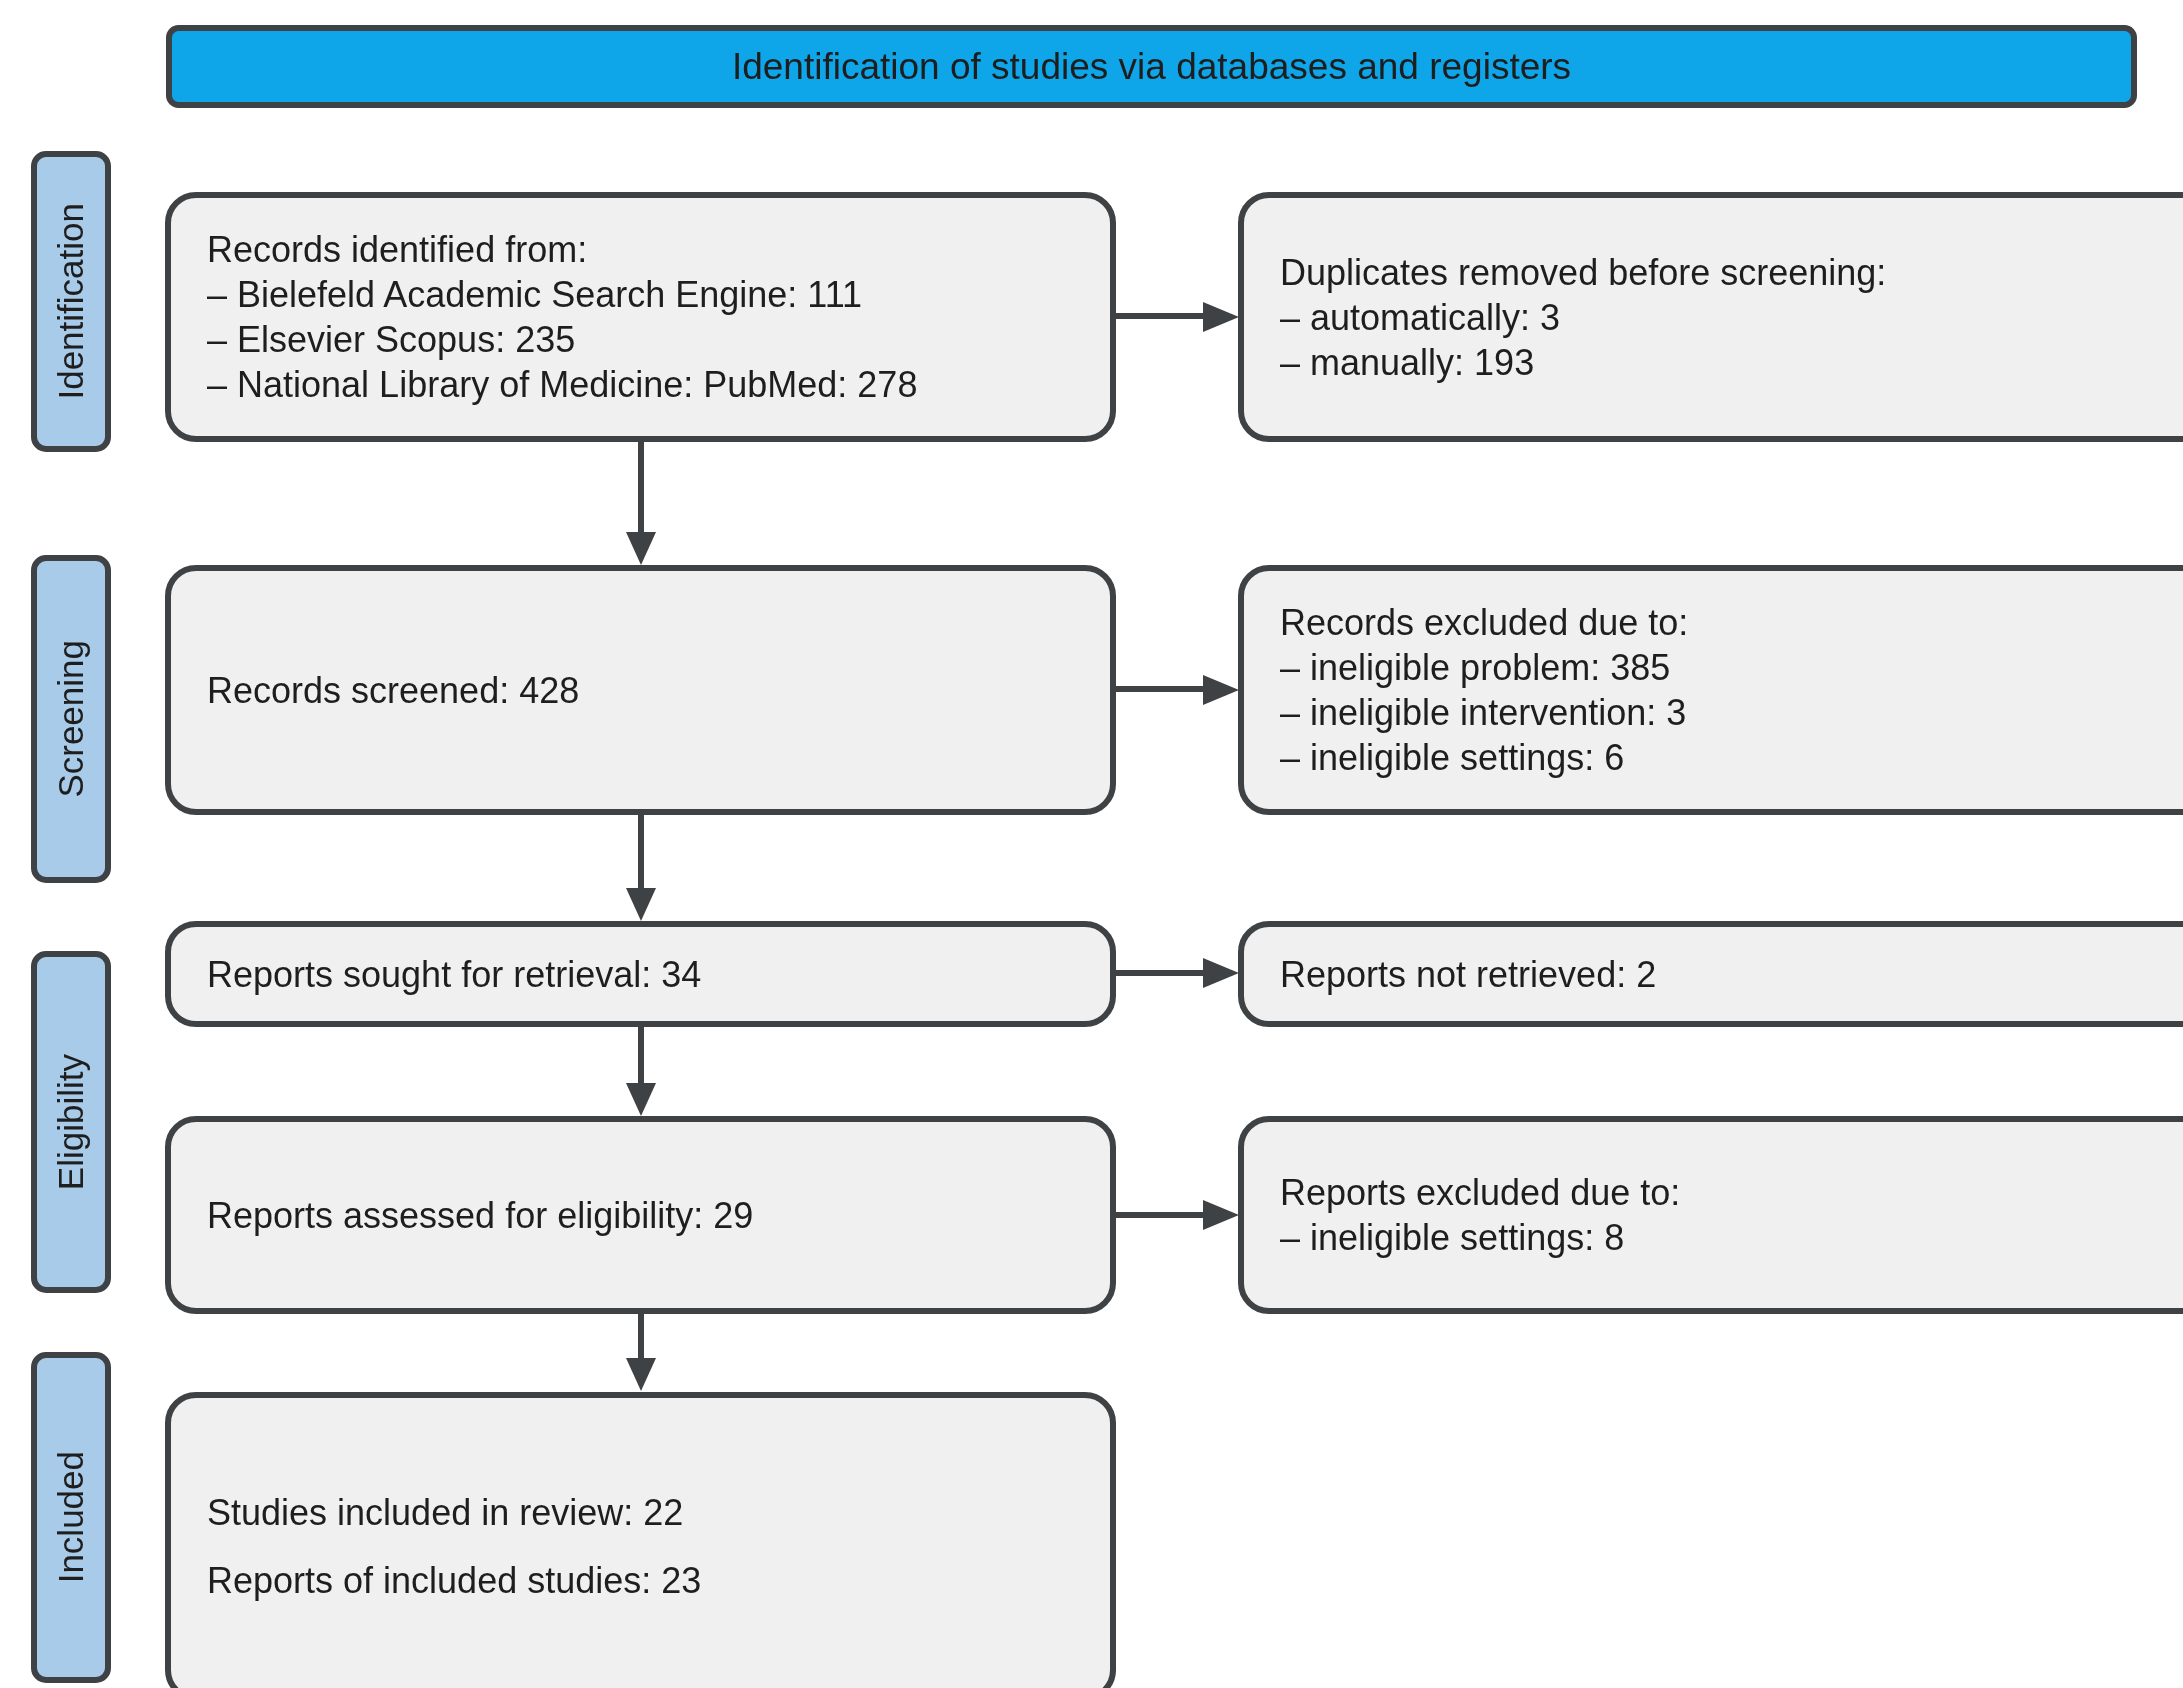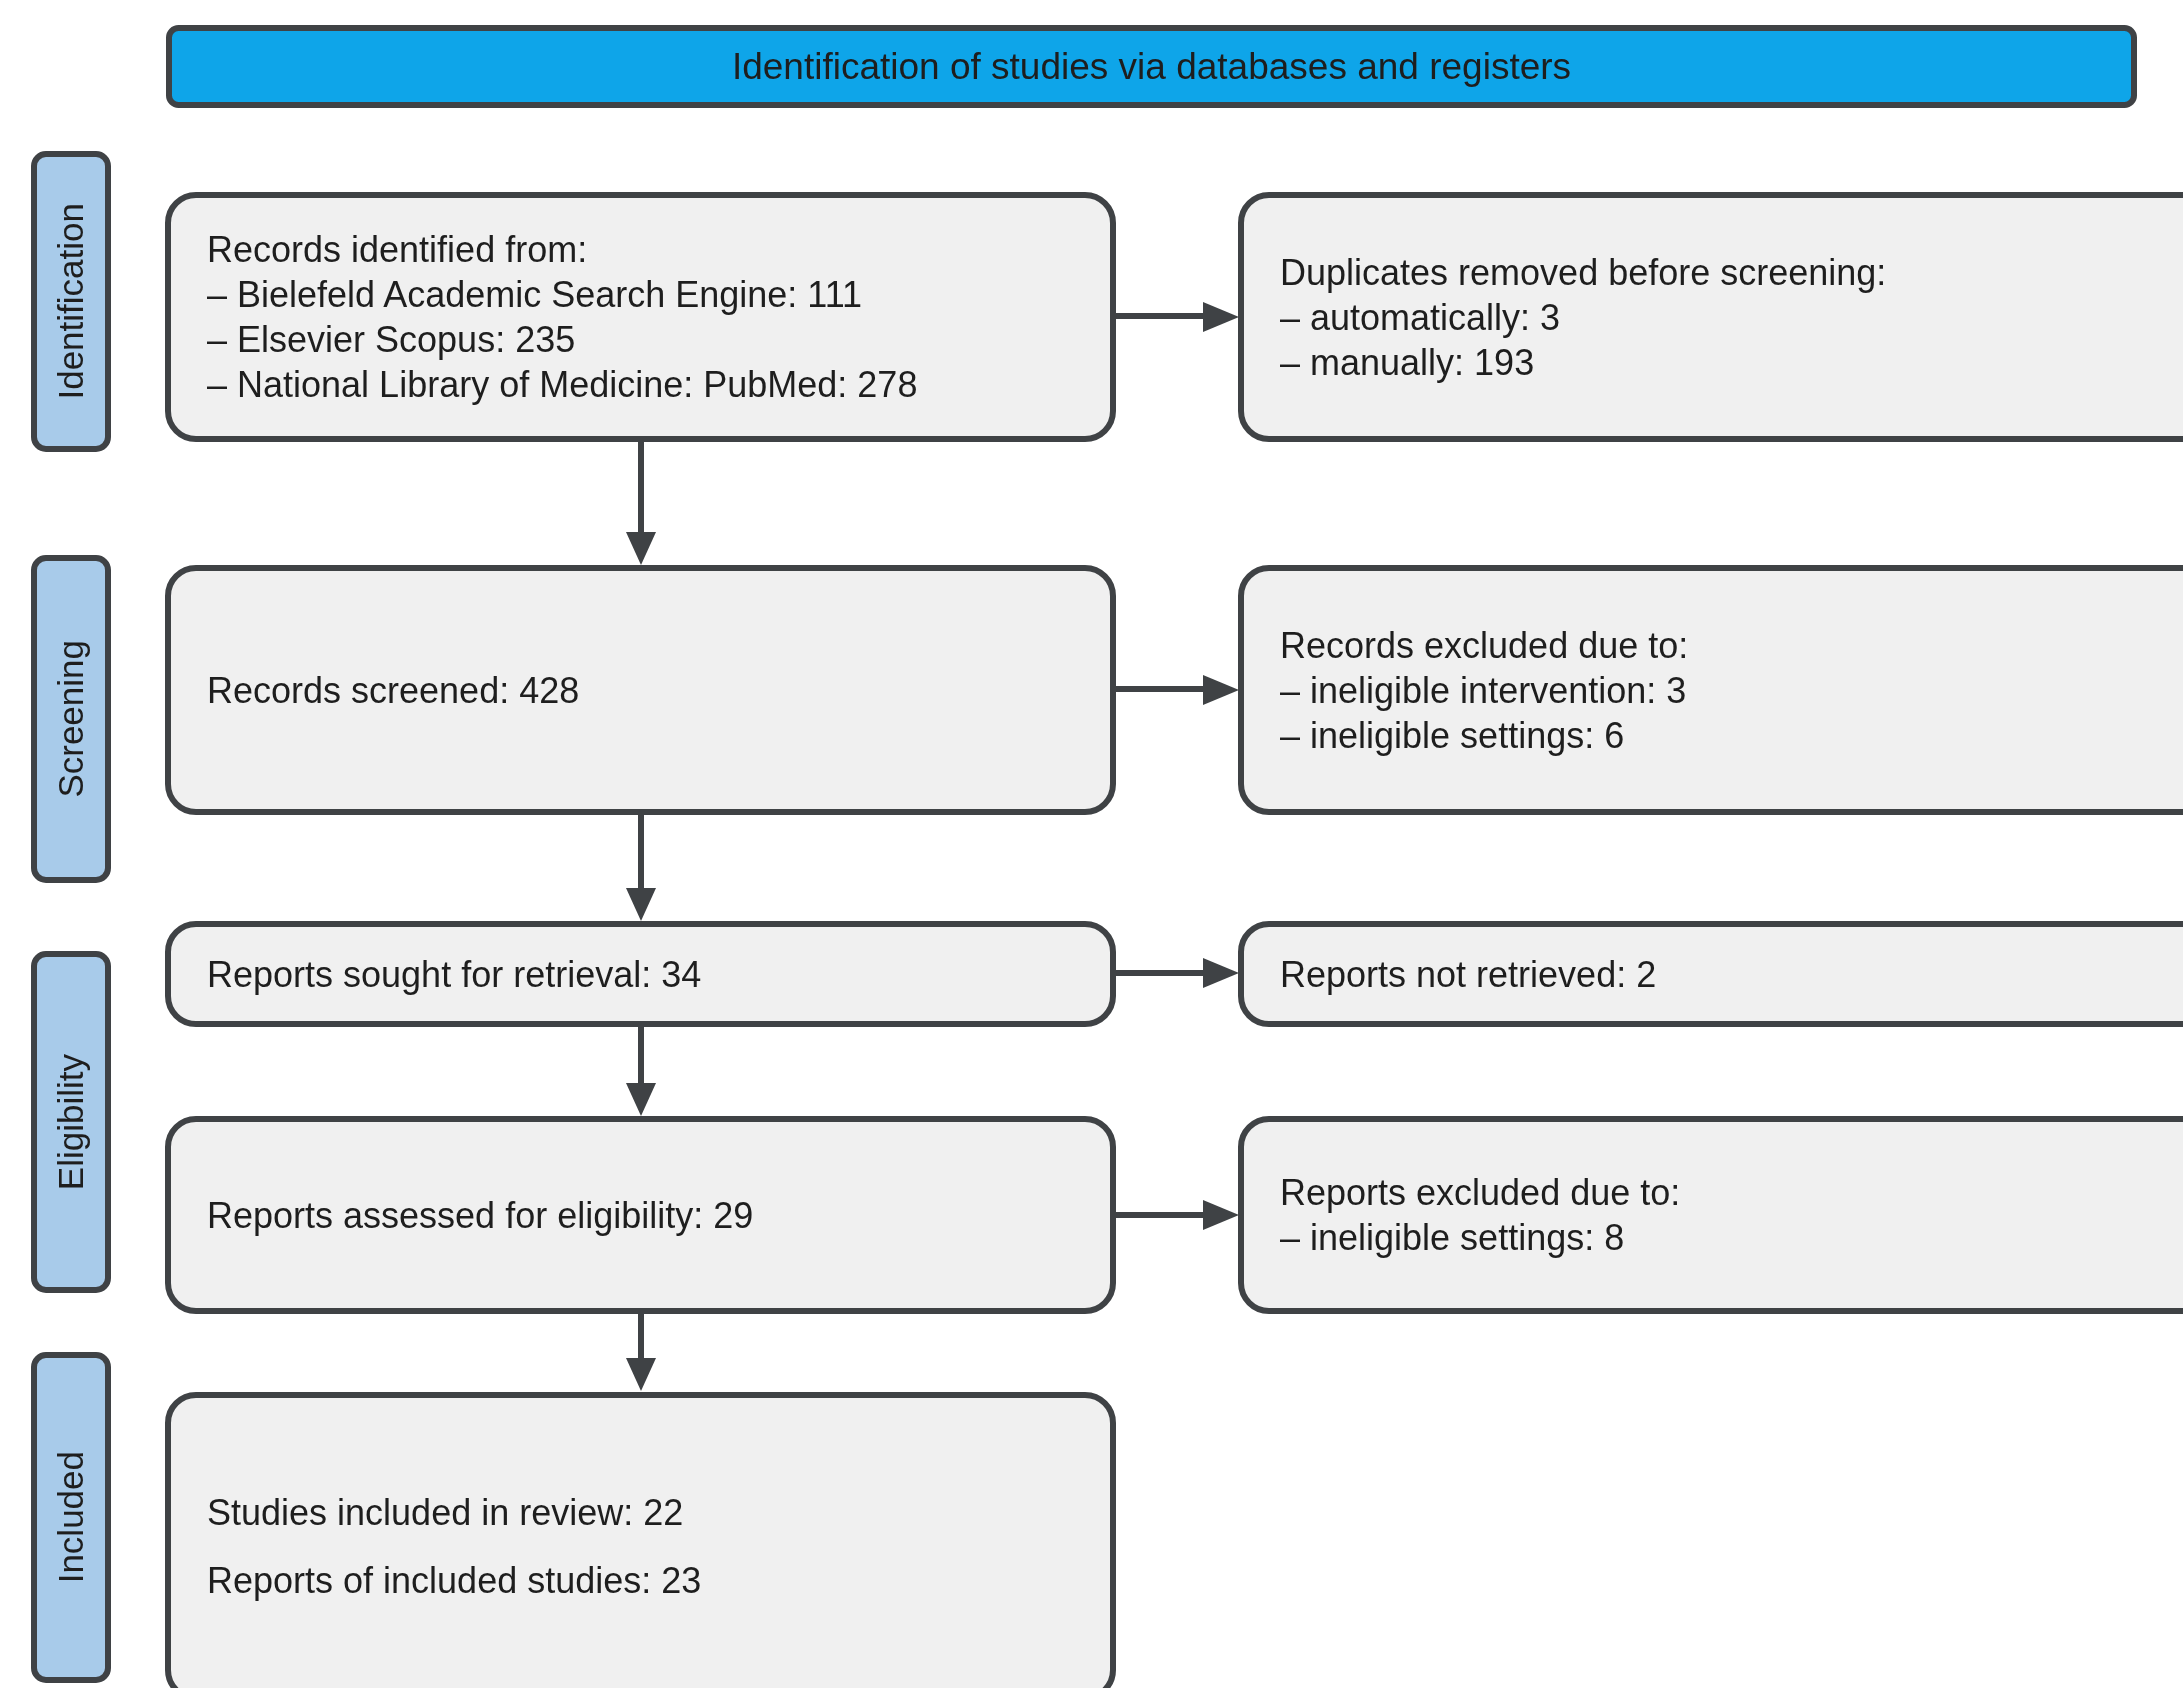--- a/index.html
+++ b/index.html
@@ -138,20 +138,21 @@
     <div class="line">Duplicates removed before screening:</div>
     <div class="line">– automatically: 3</div>
     <div class="line">– manually: 193</div>
   </div>
 
   <div class="fbox col-left box-records-screened">
     <div class="line">Records screened: 428</div>
   </div>
   <div class="fbox col-right box-records-excluded">
     <div class="line">Records excluded due to:</div>
+    <div class="line">– ineligible problem: 385</div>
     <div class="line">– ineligible intervention: 3</div>
     <div class="line">– ineligible settings: 6</div>
   </div>
 
   <div class="fbox col-left box-reports-sought">
     <div class="line">Reports sought for retrieval: 34</div>
   </div>
   <div class="fbox col-right box-reports-not-retrieved">
     <div class="line">Reports not retrieved: 2</div>
   </div>

